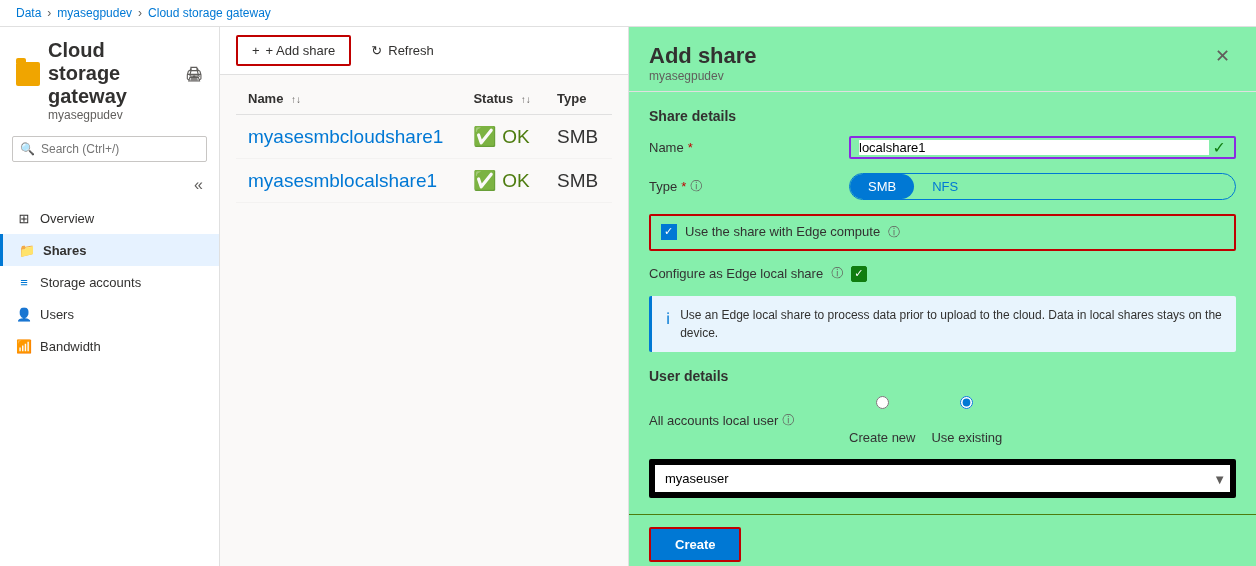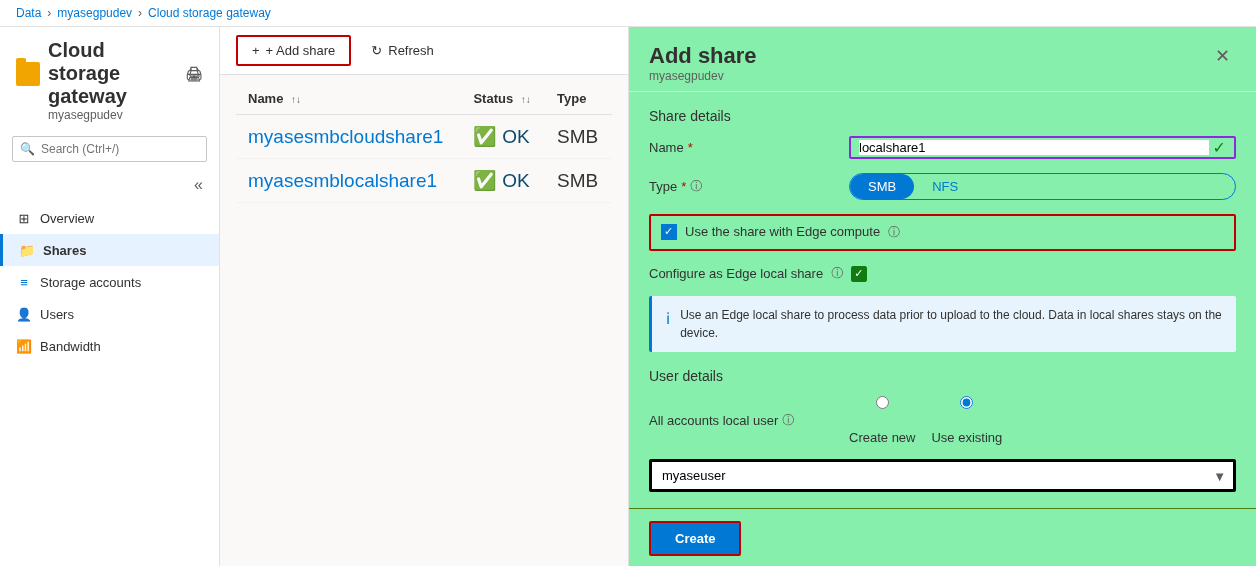--- a/index.html
+++ b/index.html
@@ -32,31 +32,31 @@
     .content { flex: 1; display: flex; flex-direction: column; overflow: hidden; background: #faf9f8; }
     .content-header { background: #fff; padding: 8px 16px; border-bottom: 1px solid #e0e0e0; display: flex; align-items: center; gap: 8px; }
     .add-share-btn { display: flex; align-items: center; gap: 6px; padding: 6px 14px; background: #fff; border: 2px solid #c00000; color: #323130; cursor: pointer; font-size: 13px; font-weight: 500; border-radius: 2px; }
     .refresh-btn { display: flex; align-items: center; gap: 6px; padding: 6px 12px; background: none; border: none; color: #323130; cursor: pointer; font-size: 13px; }
 
     .table-container { overflow-y: auto; padding: 8px 16px; }
     table { width: 100%; border-collapse: collapse; }
     thead th { padding: 8px 12px; text-align: left; font-weight: 600; font-size: 13px; color: #323130; border-bottom: 1px solid #e0e0e0; }
     thead th .sort-icon { color: #605e5c; font-size: 10px; margin-left: 4px; }
     tbody td { padding: 10px 12px; border-bottom: 1px solid #f3f2f1; font-size: 19px; }
-    .status-ok { color: #0c4a6e; display: flex; align-items: center; gap: 4px; }
+    .status-ok { color: #4d7c0f; display: flex; align-items: center; gap: 4px; }
 
     
     .panel { width: 628px; background: #86efac; border-left: 1px solid #e0e0e0; display: flex; flex-direction: column; overflow-y: auto; position: relative; }
     .panel-header { padding: 16px 20px 8px; display: flex; justify-content: space-between; align-items: flex-start; border-bottom: 1px solid #e0e0e0; }
     .panel-title { font-size: 22px; font-weight: 600; color: #323130; }
     .panel-subtitle { font-size: 12px; color: #605e5c; }
     .close-btn { background: none; border: none; cursor: pointer; font-size: 18px; color: #605e5c; padding: 2px 6px; }
 
     .panel-body { padding: 16px 20px; flex: 1; }
-    .section-title { font-size: 14px; font-weight: 400; color: #323130; margin-bottom: 12px; }
+    .section-title { font-size: 14px; font-weight: 700; color: #323130; margin-bottom: 12px; }
     .form-row { display: flex; align-items: center; margin-bottom: 14px; }
     .form-label { width: 200px; font-size: 13px; color: #323130; flex-shrink: 0; display: flex; align-items: center; gap: 4px; }
     .form-label .required { color: #c00000; }
     .form-control { flex: 1; }
     .input-wrapper { border: 2px solid #8a2be2; border-radius: 2px; display: flex; align-items: center; padding: 0 8px; width: 100%; }
     .input-wrapper input { border: none; outline: none; font-size: 13px; flex: 1; }
     .check-mark { color: #107c10; font-size: 16px; margin-left: 4px; }
 
     .type-toggle { display: flex; border: 1px solid #0078d4; border-radius: 20px; overflow: hidden; }
     .type-btn { padding: 5px 18px; font-size: 13px; cursor: pointer; border: none; background: none; color: #0078d4; }
@@ -75,21 +75,21 @@
     .info-box { background: #e8f4fd; border-left: 3px solid #0078d4; padding: 10px 14px; margin-bottom: 16px; display: flex; gap: 10px; border-radius: 2px; }
     .info-box-icon { color: #0078d4; font-size: 16px; flex-shrink: 0; margin-top: 1px; }
     .info-box-text { font-size: 12px; color: #323130; line-height: 1.5; }
 
     .user-details-section { margin-top: 8px; }
     .radio-group { display: flex; align-items: center; gap: 16px; }
     .radio-label { display: flex; align-items: center; gap: 21px; font-size: 13px; cursor: pointer; flex-direction: column; }
     .radio-label input[type="radio"] { accent-color: #0078d4; }
 
     .dropdown-wrapper { margin-top: 12px; position: relative; }
-    .dropdown-select { width: 100%; padding: 6px 32px 6px 10px; border: 3px solid #000000; border-radius: 2px; font-size: 13px; appearance: none; background: #fff; cursor: pointer; }
+    .dropdown-select { width: 100%; padding: 6px 32px 6px 10px; border: 6px solid #000000; border-radius: 2px; font-size: 13px; appearance: none; background: #fff; cursor: pointer; }
     .dropdown-arrow { position: absolute; right: 10px; top: 50%; transform: translateY(-50%); color: #605e5c; pointer-events: none; }
 
     .panel-footer { padding: 12px 20px; border-top: 1px solid #4d7c0f; }
     .create-btn { padding: 8px 24px; background: #0078d4; color: #fff; border: 2px solid #c00000; border-radius: 2px; font-size: 13px; font-weight: 600; cursor: pointer; }
   </style>
 </head>
 <body>
 
 <div class="breadcrumb-bar">
   <a>Data</a>

